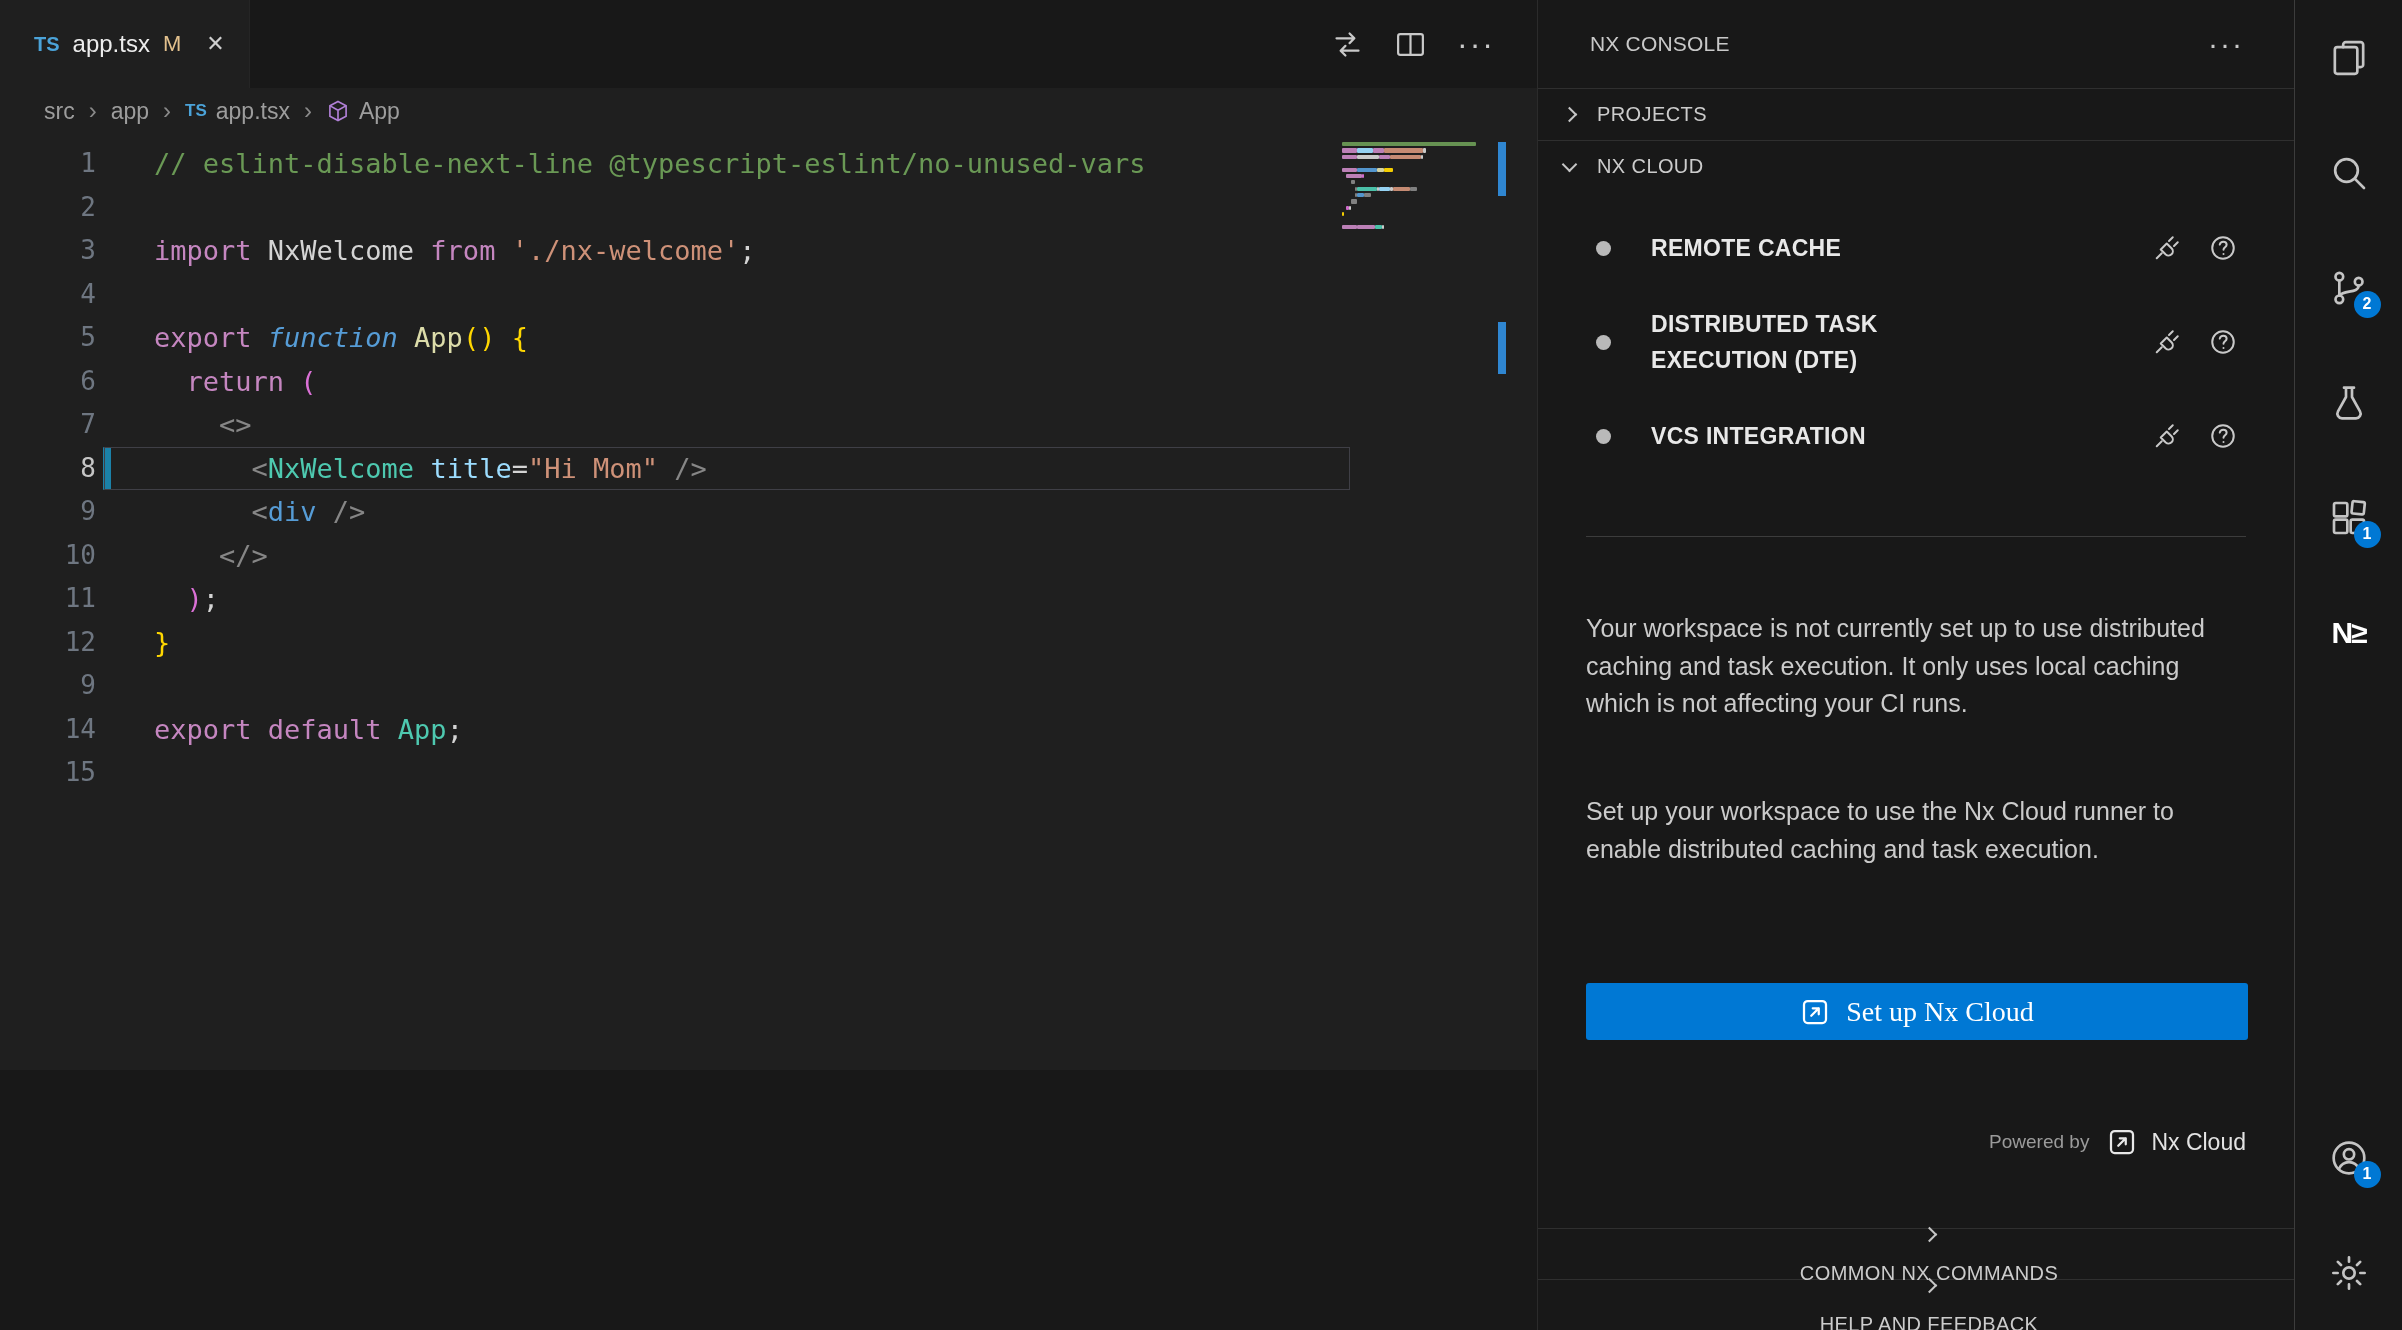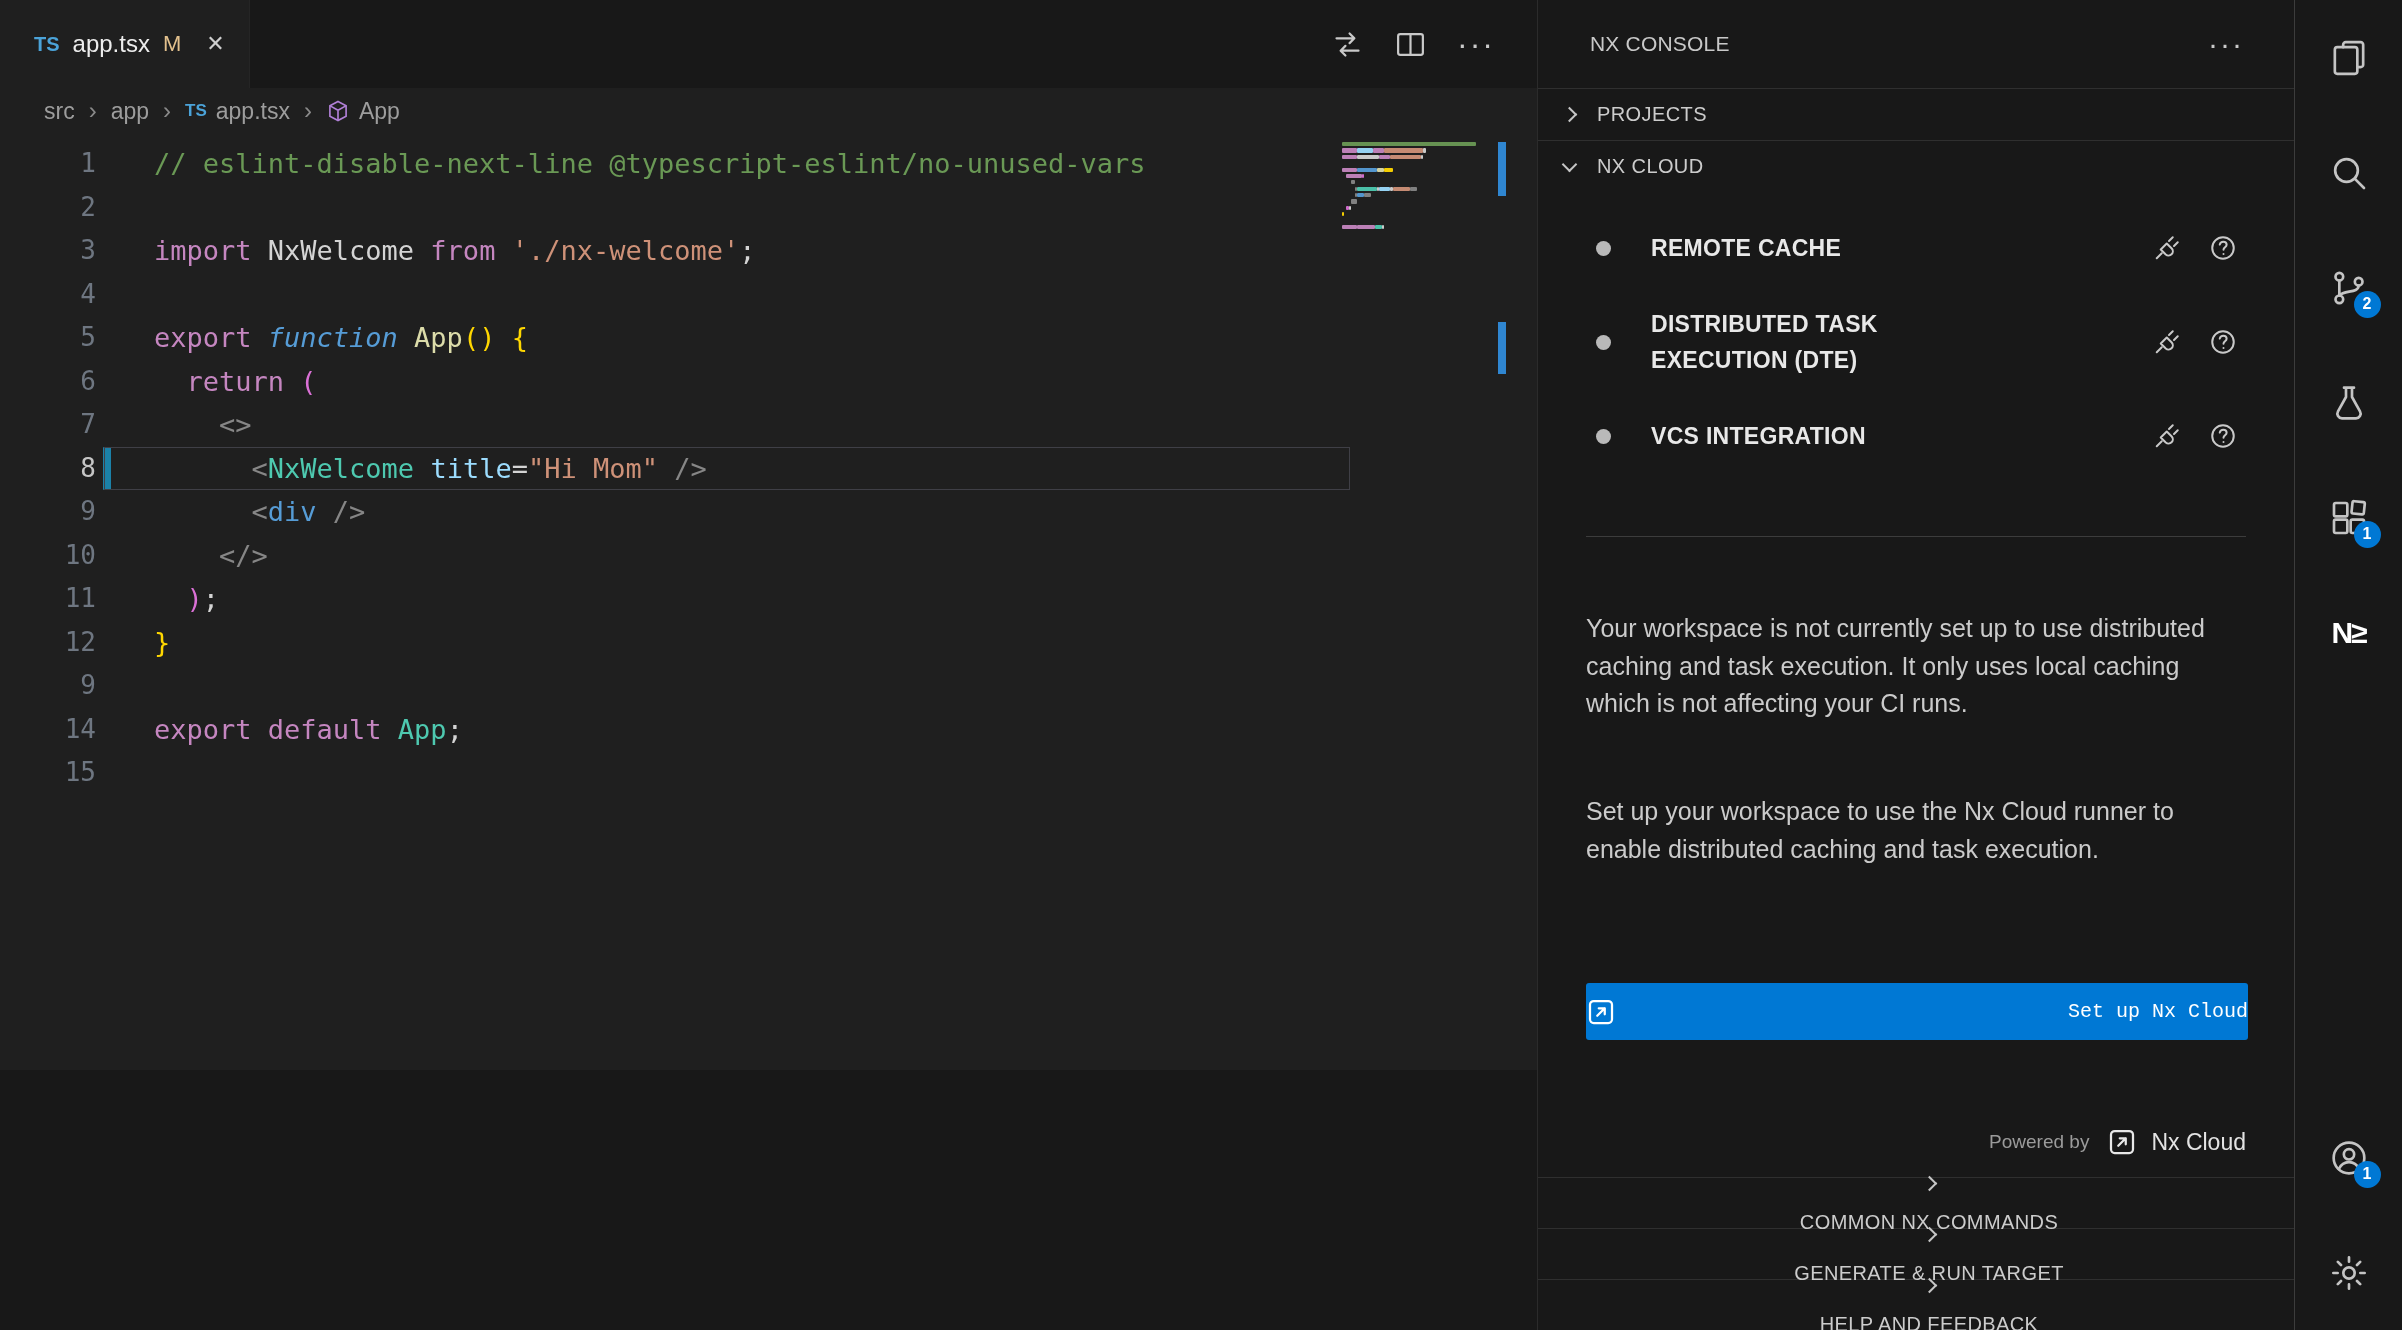--- a/index.html
+++ b/index.html
@@ -63,21 +63,21 @@
   .nx-icons { margin-left:auto; display:flex; gap:26px; color:#c9c9c9; align-items:center; }
   .pi { fill:none; stroke:currentColor; stroke-width:1.6; stroke-linecap:round; stroke-linejoin:round; width:30px; height:30px; display:block; }
   .nx-icons > span { cursor:pointer; }
 
   .divider { position:absolute; top:536px; left:48px; right:48px; height:1px; background:#3c3c3c; }
 
   .para { position:absolute; left:48px; width:620px; font-size:25px; line-height:37.5px; color:#cbcbcb; }
   .p1 { top:610px; }
   .p2 { top:793px; }
 
-  .setup-btn { position:absolute; top:983px; left:48px; width:662px; height:57px; background:#0078d4; border:none; border-radius:3px; color:#ffffff; font-size:20px; font-family:Liberation Mono, monospace; display:flex; align-items:center; justify-content:space-between; gap:16px; cursor:pointer; }
+  .setup-btn { position:absolute; top:983px; left:48px; width:662px; height:57px; background:#0078d4; border:none; border-radius:3px; color:#ffffff; font-size:28px; font-family:Liberation Serif, serif; display:flex; align-items:center; justify-content:center; gap:16px; cursor:pointer; }
   .ci { fill:none; stroke:currentColor; stroke-width:1.8; stroke-linecap:round; stroke-linejoin:round; width:30px; height:30px; display:block; }
 
   .powered { position:absolute; top:1122px; right:48px; height:40px; display:flex; align-items:center; gap:14px; }
   .pw-text { font-size:19px; color:#9b9b9b; margin-right:4px; }
   .pw-logo { color:#e8e8e8; }
   .pw-brand { font-size:23px; color:#e3e3e3; }
 
   .bottom-sections { position:absolute; bottom:0; left:0; right:0; }
 
   
@@ -405,24 +405,20 @@
       <span class="pw-brand">Nx Cloud</span>
     </div>
 
     <div class="bottom-sections">
         <div class="section-row small">
           <span class="chev right"></span>
           <span class="section-label">COMMON NX COMMANDS</span>
         </div>
         <div class="section-row small">
           <span class="chev right"></span>
-          <span class="section-label">GENERATE &amp; RUN TARGET</span>
-        </div>
-        <div class="section-row small">
-          <span class="chev right"></span>
           <span class="section-label">HELP AND FEEDBACK</span>
         </div>
       </div>
   </div>
 
   <div class="activity-bar">
     <div class="ab-top">
         <div class="ab-item">
           <div class="ab-iconwrap">
             <svg class="oi" viewBox="0 0 24 24">

